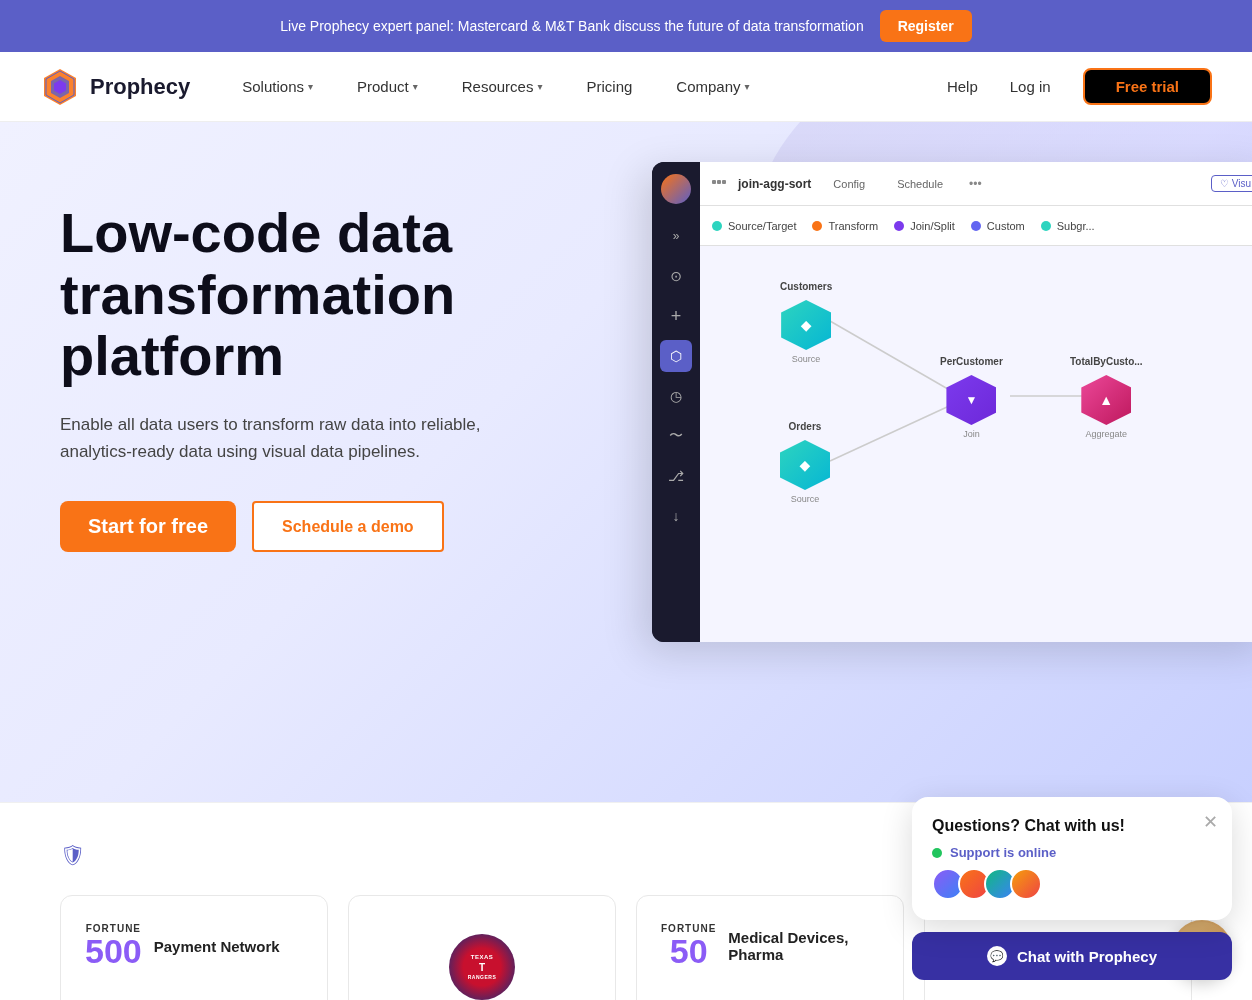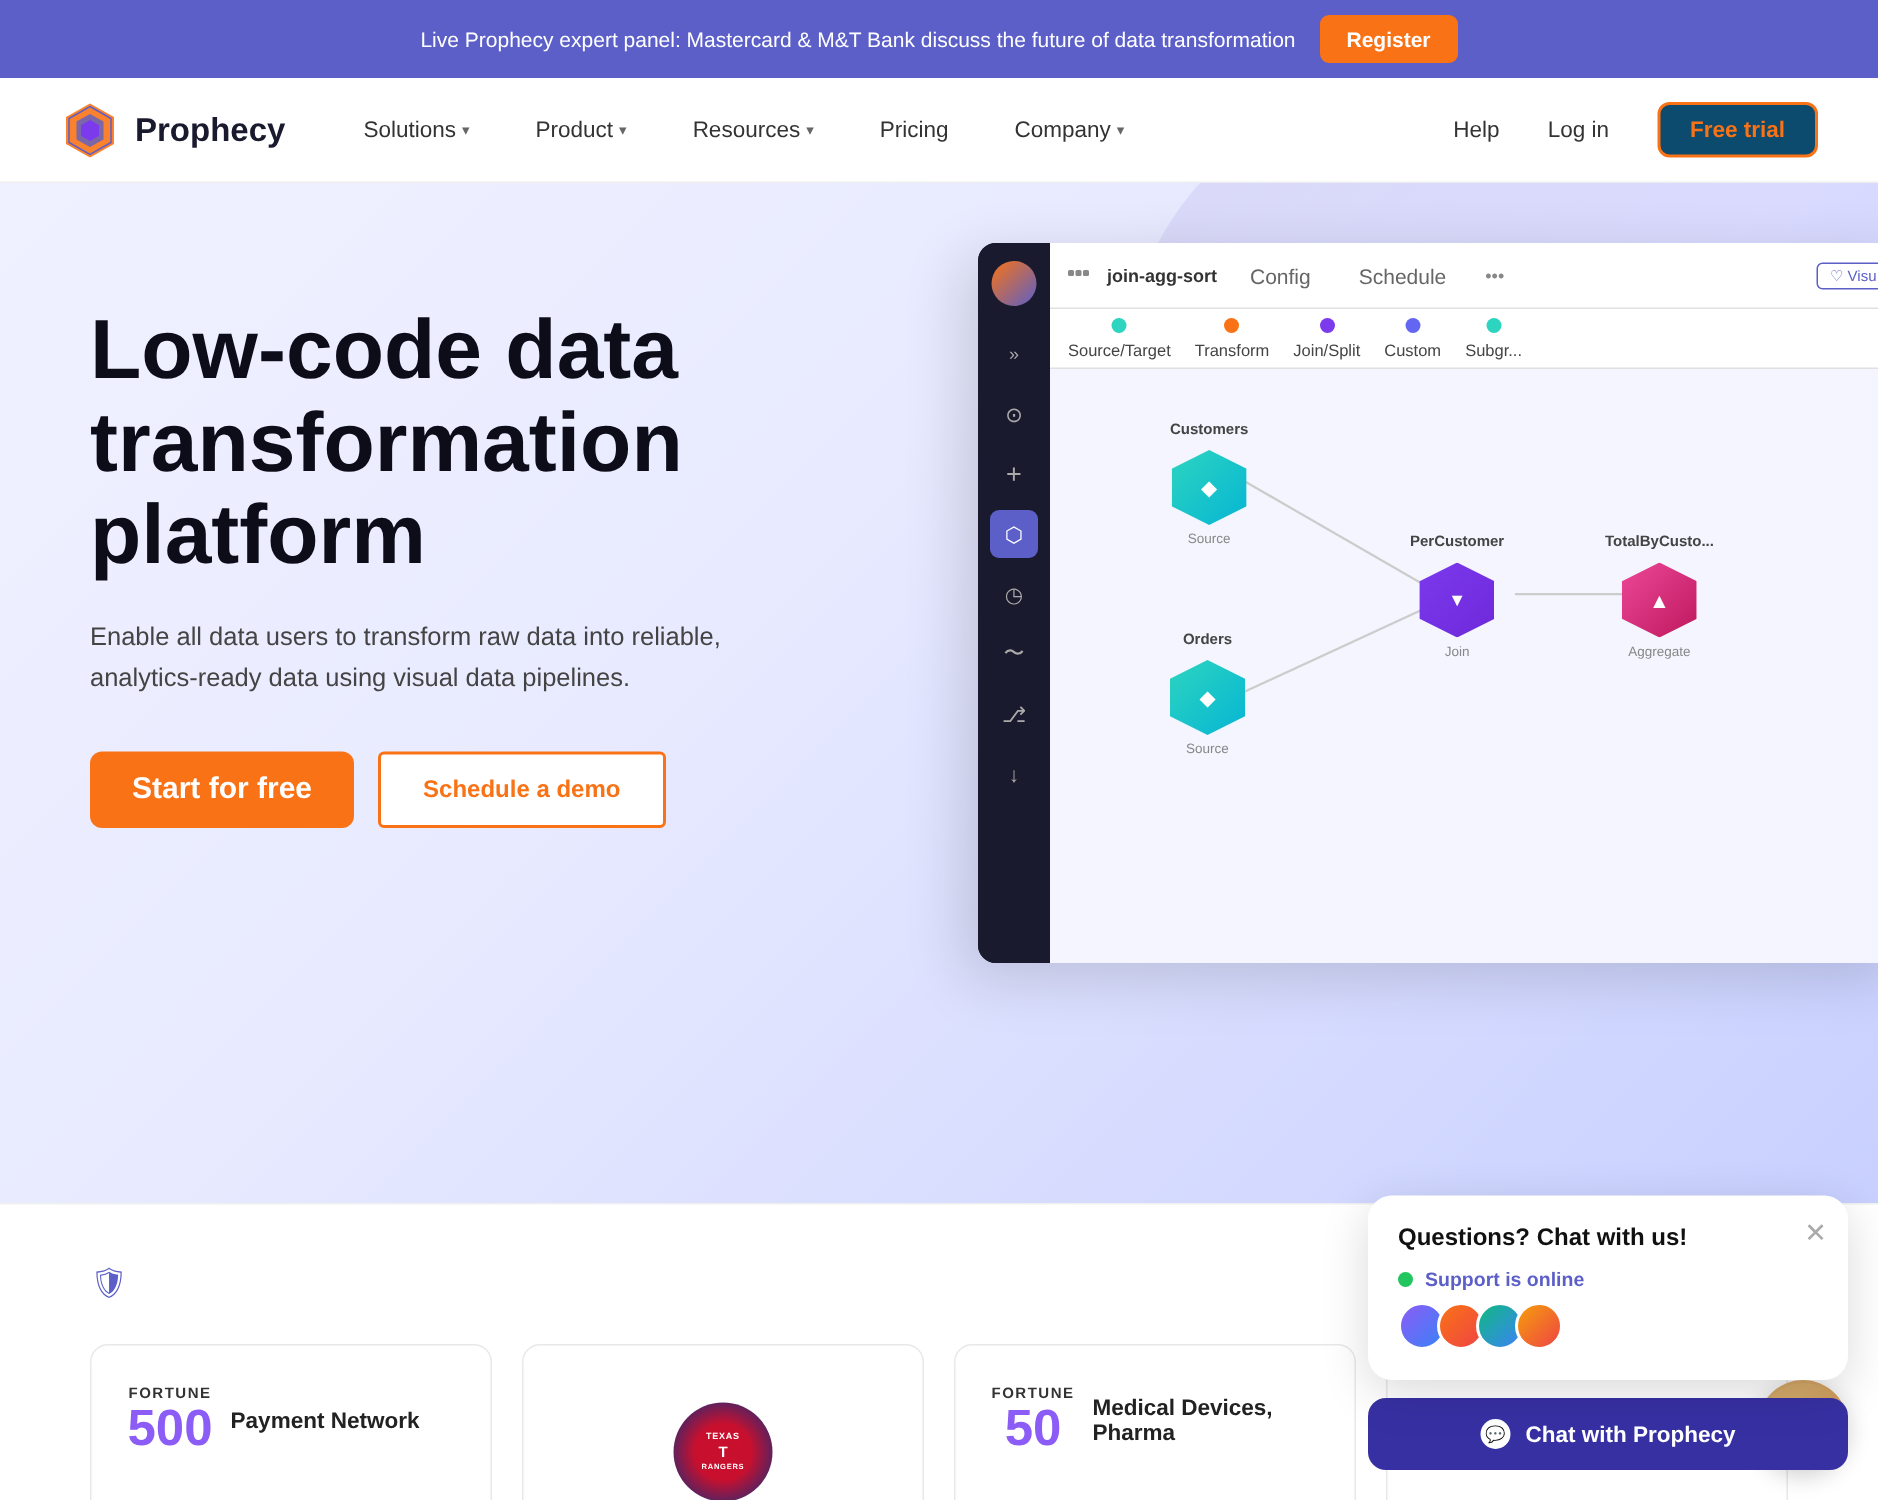--- a/index.html
+++ b/index.html
@@ -81,23 +81,23 @@
       gap: 32px;
     }
     .nav-help, .nav-login {
       font-size: 15px;
       color: #333;
       cursor: pointer;
     }
     .nav-free-trial {
       border: 2px solid #f97316;
       color: #f97316;
-      background: #0c4a6e;
+      background: #000000;
       border-radius: 8px;
-      padding: 8px 20px;
+      padding: 8px 31px;
       font-size: 15px;
       font-weight: 600;
       cursor: pointer;
     }
 
     
     .hero {
       background: linear-gradient(135deg, #f0f1ff 0%, #e8eaff 40%, #c8d0ff 100%);
       min-height: 680px;
       position: relative;
@@ -221,42 +221,41 @@
       border-bottom: 1px solid #e0e0e0;
       font-size: 12px;
     }
     .mockup-topbar-title {
       font-weight: 600;
       color: #333;
     }
     .mockup-tab {
       padding: 4px 10px;
       border-radius: 4px;
-      font-size: 14px;
+      font-size: 11px;
       color: #666;
       cursor: pointer;
       text-align: right;
     }
     .mockup-toolbar {
       background: white;
       height: 40px;
       display: flex;
       align-items: center;
       padding: 0 12px;
       gap: 16px;
       border-bottom: 1px solid #e0e0e0;
     }
     .mockup-tool-item {
       display: flex;
       align-items: center;
       gap: 6px;
       font-size: 11px;
       color: #444;
       cursor: pointer;
-      flex-direction: column;
     }
     .tool-dot {
       width: 10px;
       height: 10px;
       border-radius: 50%;
     }
     .mockup-canvas {
       flex: 1;
       position: relative;
       padding: 20px;

